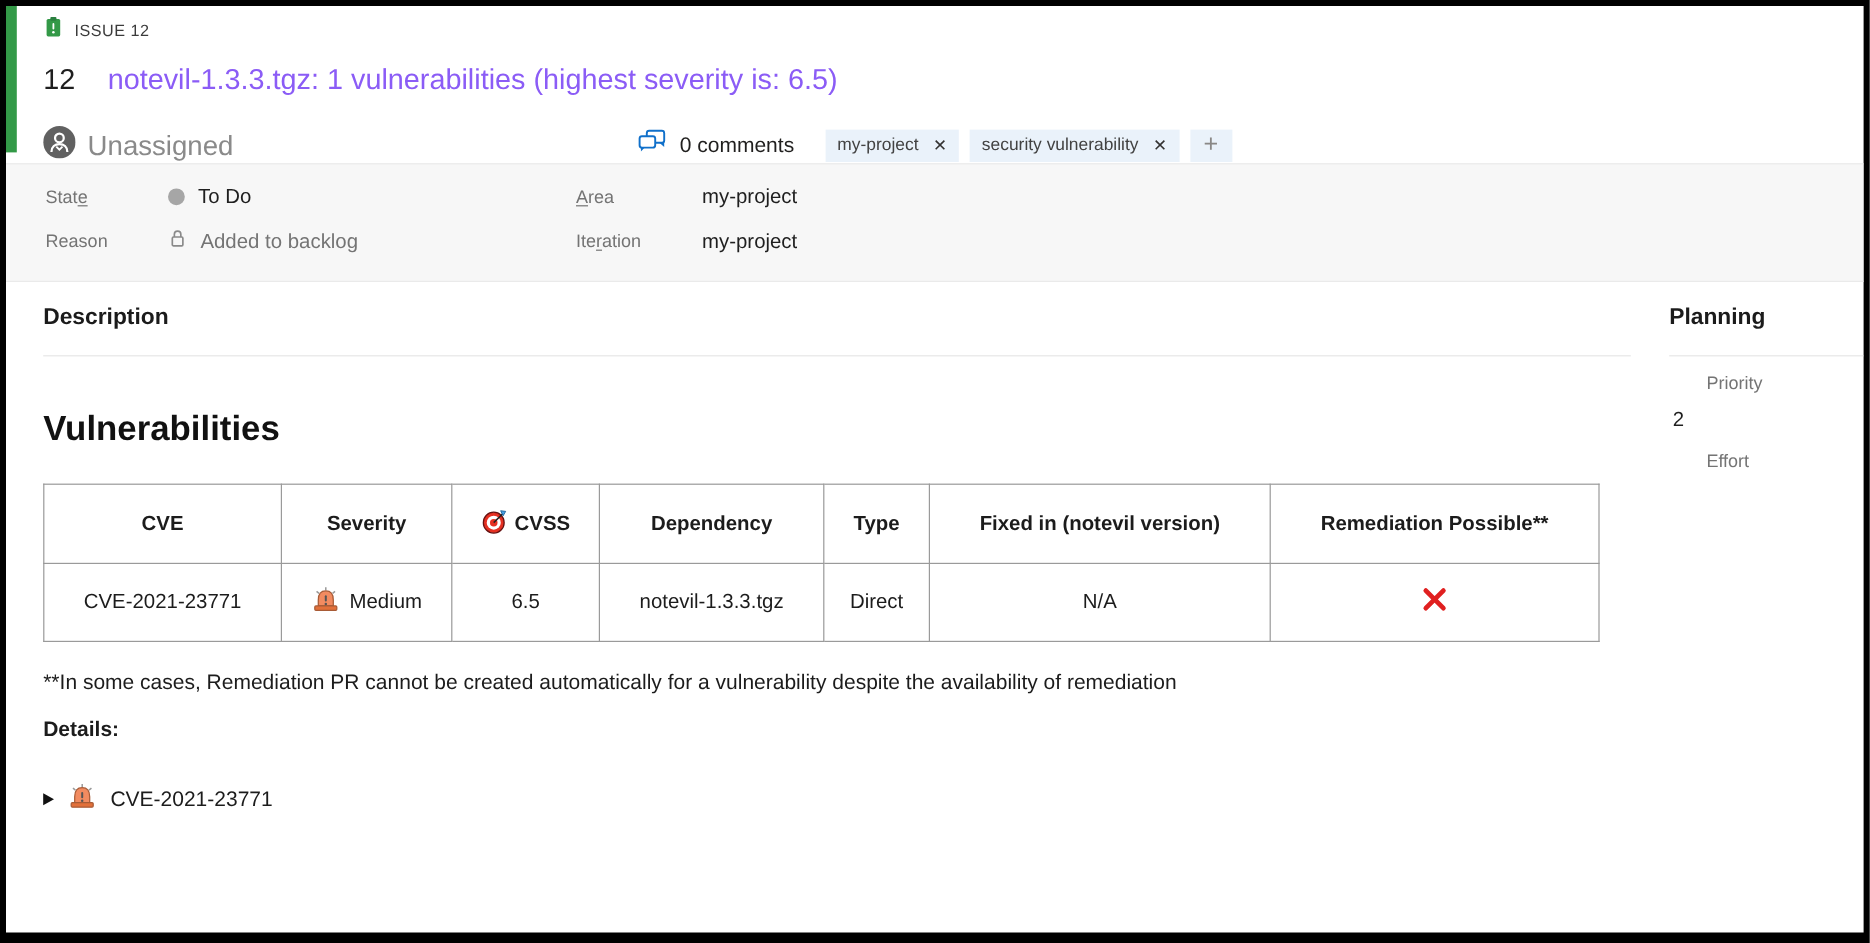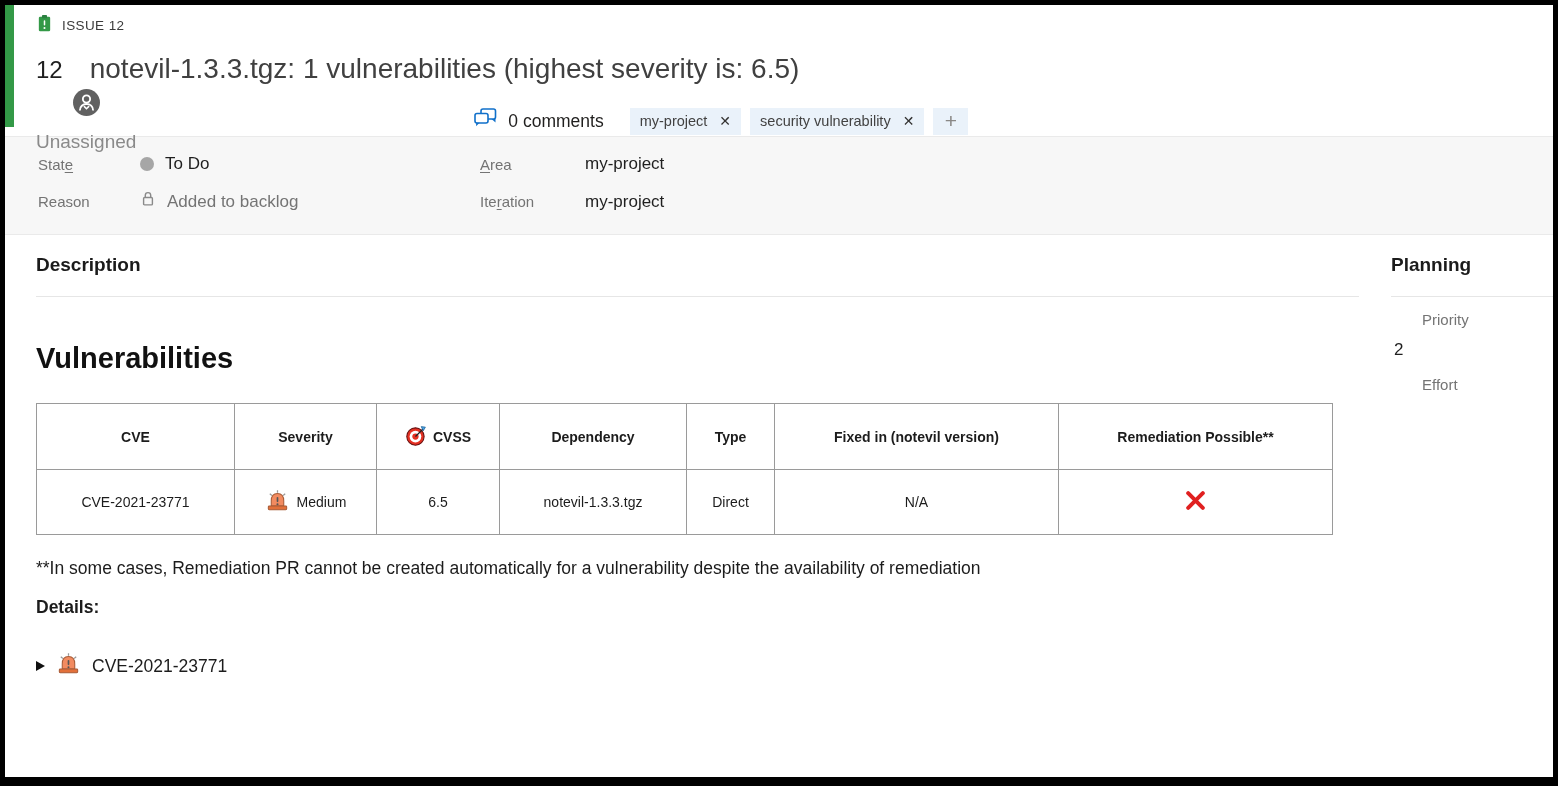--- a/index.html
+++ b/index.html
@@ -9,23 +9,23 @@
     border:5px solid #000;border-bottom-width:9px;overflow:hidden;
     font-family:"Liberation Sans",sans-serif;color:#1f1f1f;
   }
   .green-bar{position:absolute;left:0;top:0;width:9px;height:122px;background:#339947;}
   
   .header{padding:9px 0 0 31px;}
   .type-row{display:flex;align-items:center;gap:9px;height:22px;}
   .type-label{font-size:13.5px;color:#3b3b3b;letter-spacing:.4px;}
   .title-row{margin-top:17px;display:flex;align-items:baseline;height:30px;}
   .wi-id{font-size:24px;color:#1f1f1f;margin-right:27px;}
-  .wi-title{font-size:28px;color:#404040;white-space:nowrap;}
+  .wi-title{font-size:24px;color:#8b5cf6;white-space:nowrap;}
   .meta-row{margin-top:23px;display:flex;align-items:center;height:30px;}
-  .assignee{display:flex;align-items:center;gap:10px;color:#8a8a8a;font-size:19px;cursor:pointer;flex-direction:column;}
+  .assignee{display:flex;align-items:center;gap:10px;color:#8a8a8a;font-size:23px;cursor:pointer;}
   .comments{display:flex;align-items:center;gap:10px;margin-left:337px;font-size:17.5px;color:#201f1e;cursor:pointer;}
   .tags{display:flex;align-items:center;gap:9px;margin-left:26px;}
   .tag{display:flex;align-items:center;gap:12px;background:#eaf2fa;height:27px;padding:0 10px;font-size:14.5px;color:#424242;}
   .tag-x{color:#323130;font-size:14px;cursor:pointer;line-height:1;}
   .add-tag{display:flex;align-items:center;justify-content:center;background:#eaf2fa;width:35px;height:27px;color:#8a8886;font-size:21px;font-weight:300;cursor:pointer;}
   
   .fields{
     background:#f7f7f7;border-top:1px solid #eaeaea;border-bottom:1px solid #eaeaea;
     padding:17px 0 21px 33px;display:grid;grid-template-columns:102px 340px 105px auto;row-gap:16px;align-items:center;
   }
@@ -37,21 +37,21 @@
   
   .main-wrap{display:flex;align-items:flex-start;}
   .main-col{flex:1;min-width:0;padding:0 12px 0 31px;}
   .sidebar{width:182px;flex:0 0 182px;padding-left:20px;}
   .sec-heading{font-size:19px;font-weight:600;color:#1b1b1b;margin-top:19px;height:24px;}
   .sec-hr{border:none;border-top:1px solid #e6e6e6;margin:18px 0 0 0;}
   .lib-row{margin-top:27px;display:flex;align-items:center;gap:11px;font-size:17.5px;color:#1c1c1c;cursor:pointer;height:28px;}
   .tri{width:0;height:0;border-left:9px solid #111;border-top:5.5px solid transparent;border-bottom:5.5px solid transparent;flex:0 0 auto;}
   .lib-name{font-weight:700;}
   .vuln-heading{margin-top:45px;font-size:29px;font-weight:700;color:#111;height:36px;}
-  table.vuln{border-collapse:collapse;margin-top:25px;font-size:14px;color:#1c1c1c;table-layout:fixed;}
+  table.vuln{border-collapse:collapse;margin-top:25px;font-size:17px;color:#1c1c1c;table-layout:fixed;}
   table.vuln th,table.vuln td{border:1px solid #9a9a9a;padding:0 12px;}
   table.vuln th{height:66px;font-weight:700;text-align:center;}
   table.vuln td{height:65px;text-align:center;}
   td.al,th.al{text-align:left;}
   .th-inline{display:inline-flex;align-items:center;gap:5px;}
   .sev-cell{display:inline-flex;align-items:center;gap:7px;}
   .footnote{margin-top:23px;font-size:17.5px;color:#1c1c1c;height:22px;}
   .details-heading{margin-top:17px;font-size:17.5px;font-weight:700;color:#1c1c1c;height:22px;}
   .cve-row{margin-top:33px;display:flex;align-items:center;gap:11px;font-size:17.5px;color:#1c1c1c;cursor:pointer;height:28px;}
   .side-label{font-size:15px;color:#747474;margin-top:14px;height:20px;margin-left:31px;}

